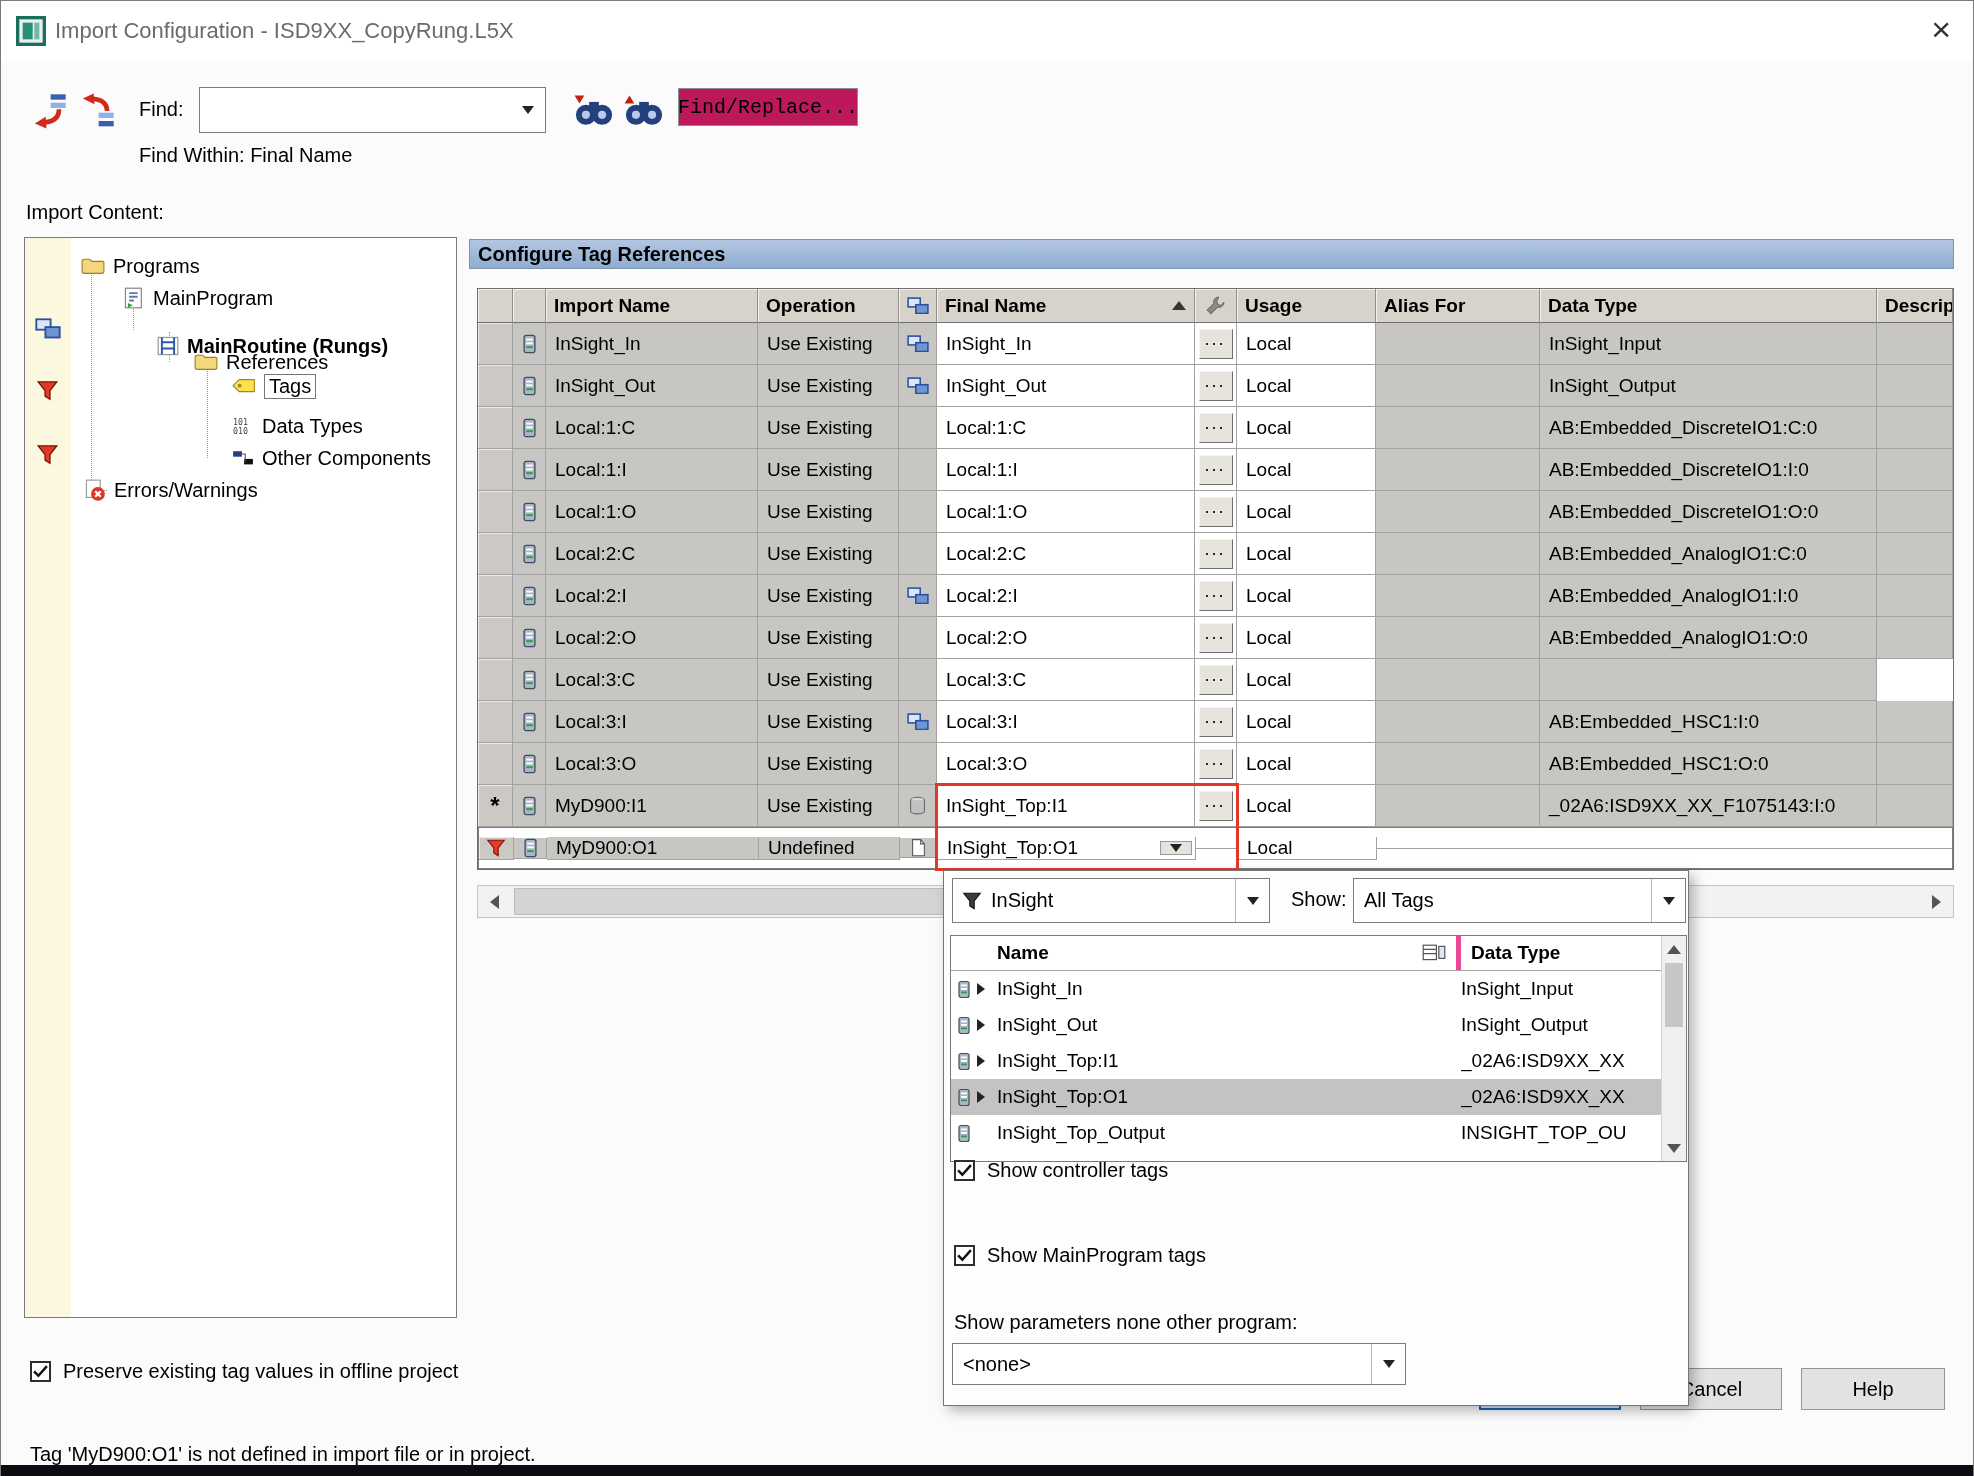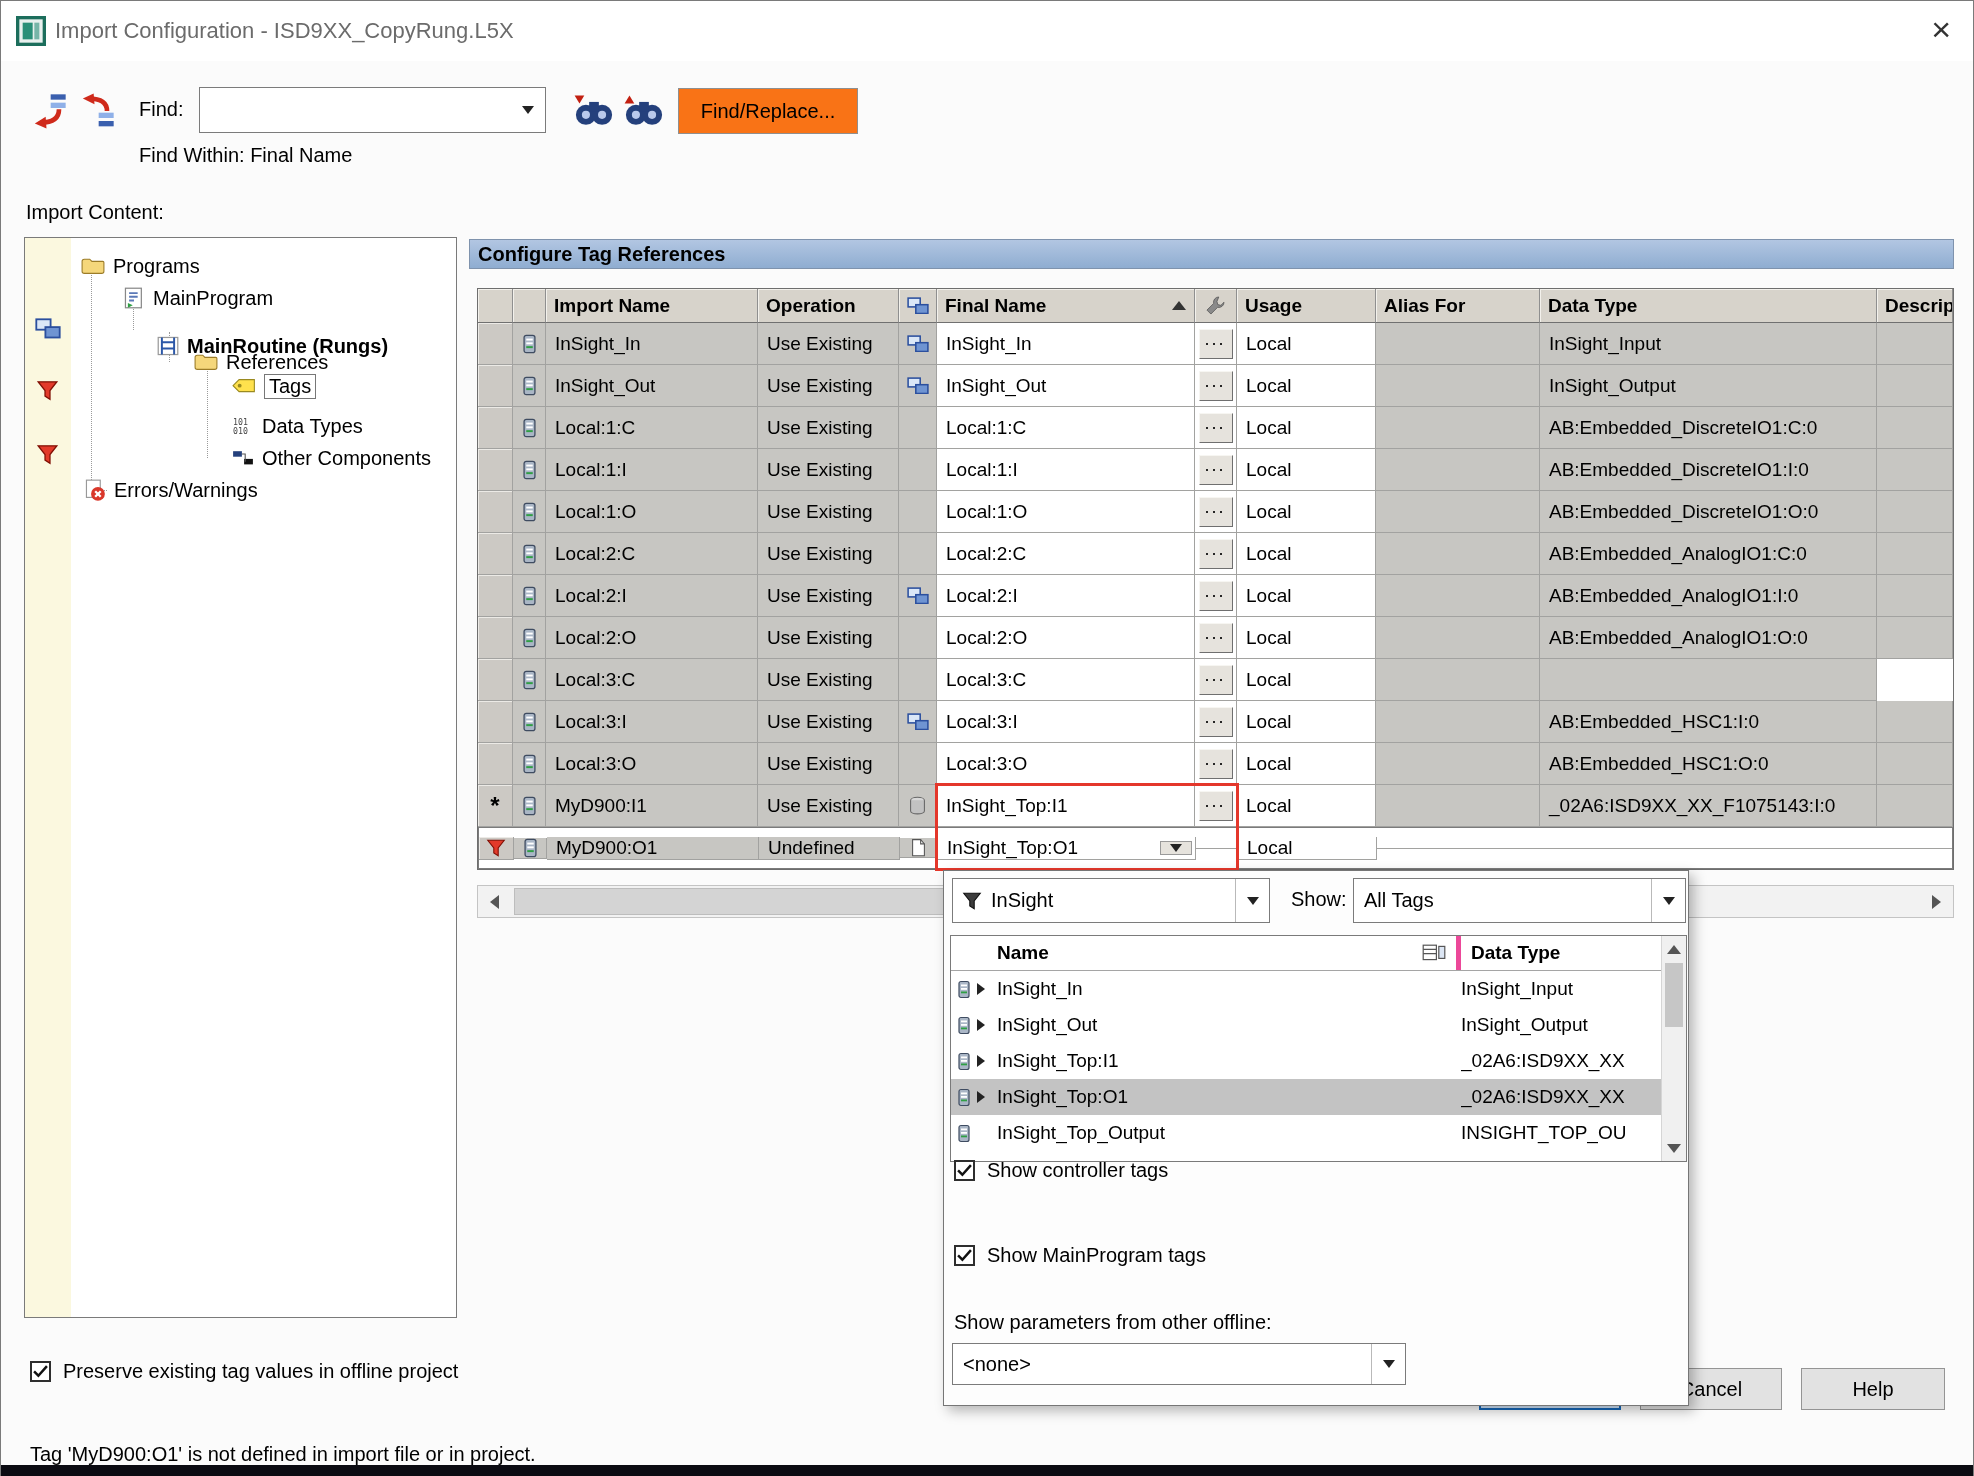--- a/index.html
+++ b/index.html
@@ -20,21 +20,21 @@
 .combo .arrowzone{margin-left:auto;align-self:stretch;width:34px;display:flex;align-items:center;justify-content:center;border-left:1px solid #b9b9b9;}
 .tri-down{width:0;height:0;border-left:6px solid transparent;border-right:6px solid transparent;border-top:8px solid #222;}
 .tri-up{width:0;height:0;border-left:7px solid transparent;border-right:7px solid transparent;border-bottom:9px solid #555;}
 .tri-dn2{width:0;height:0;border-left:7px solid transparent;border-right:7px solid transparent;border-top:9px solid #555;}
 .tri-left{width:0;height:0;border-top:7px solid transparent;border-bottom:7px solid transparent;border-right:9px solid #555;}
 .tri-right{width:0;height:0;border-top:7px solid transparent;border-bottom:7px solid transparent;border-left:9px solid #555;}
 .tri-exp{width:0;height:0;border-top:6px solid transparent;border-bottom:6px solid transparent;border-left:8px solid #222;}
 .find-input{border:none;outline:none;flex:1;height:100%;font:inherit;padding:0 10px;background:transparent;}
 .btn{position:absolute;height:42px;background:#e2e2e2;border:1px solid #949494;display:flex;align-items:center;justify-content:center;font-size:20px;cursor:default;}
 .btn-ok{border:2px solid #1667b8;background:#cfe4f9;z-index:5;}
-.toolbtn{position:absolute;height:46px;background:#f97316;border:1px solid #8f8f8f;display:flex;align-items:center;justify-content:center;font-size:20px;}
+.toolbtn{position:absolute;height:38px;background:#be185d;border:1px solid #8f8f8f;display:flex;align-items:center;justify-content:center;font-size:20px;font-family:Liberation Mono, monospace;}
 
 
 .tree{position:absolute;left:23px;top:236px;width:433px;height:1081px;background:#fff;border:1px solid #7a7a7a;}
 .tree-strip{position:absolute;left:0;top:0;bottom:0;width:46px;background:#fbf8df;}
 .trow{position:absolute;height:32px;display:flex;align-items:center;gap:8px;font-size:20px;white-space:nowrap;}
 .trow.bold{font-weight:bold;}
 .sel-label{border:1px solid #777;padding:0 4px;}
 .dotl{position:absolute;border-top:1px dotted #9a9a9a;}
 .dotv{position:absolute;border-left:1px dotted #9a9a9a;width:0;}
 .stripicon{position:absolute;left:10px;}
@@ -1076,21 +1076,21 @@
       <span>Show controller tags</span>
     </div>
     <div class="checkline" style="left:10px;top:373px;">
       <span class="checkbox">
           <svg viewBox="0 0 14 12" width="15">
             <path d="M1 6 L5 10 L13 1" stroke="#111" stroke-width="2.3" fill="none"></path>
           </svg>
         </span>
       <span>Show MainProgram tags</span>
     </div>
-    <span class="lbl" style="left:10px;top:440px;">Show parameters from other offline:</span>
+    <span class="lbl" style="left:10px;top:440px;">Show parameters none other program:</span>
     <div class="combo" style="position:absolute;left:8px;top:472px;width:454px;height:42px;padding-left:10px;">
       <span>&lt;none&gt;</span>
       <span class="arrowzone">
           <span class="tri-down"></span>
         </span>
     </div>
   </div>
 
   <div class="status">Tag 'MyD900:O1' is not defined in import file or in project.</div>
   <div class="edgebar"></div>

